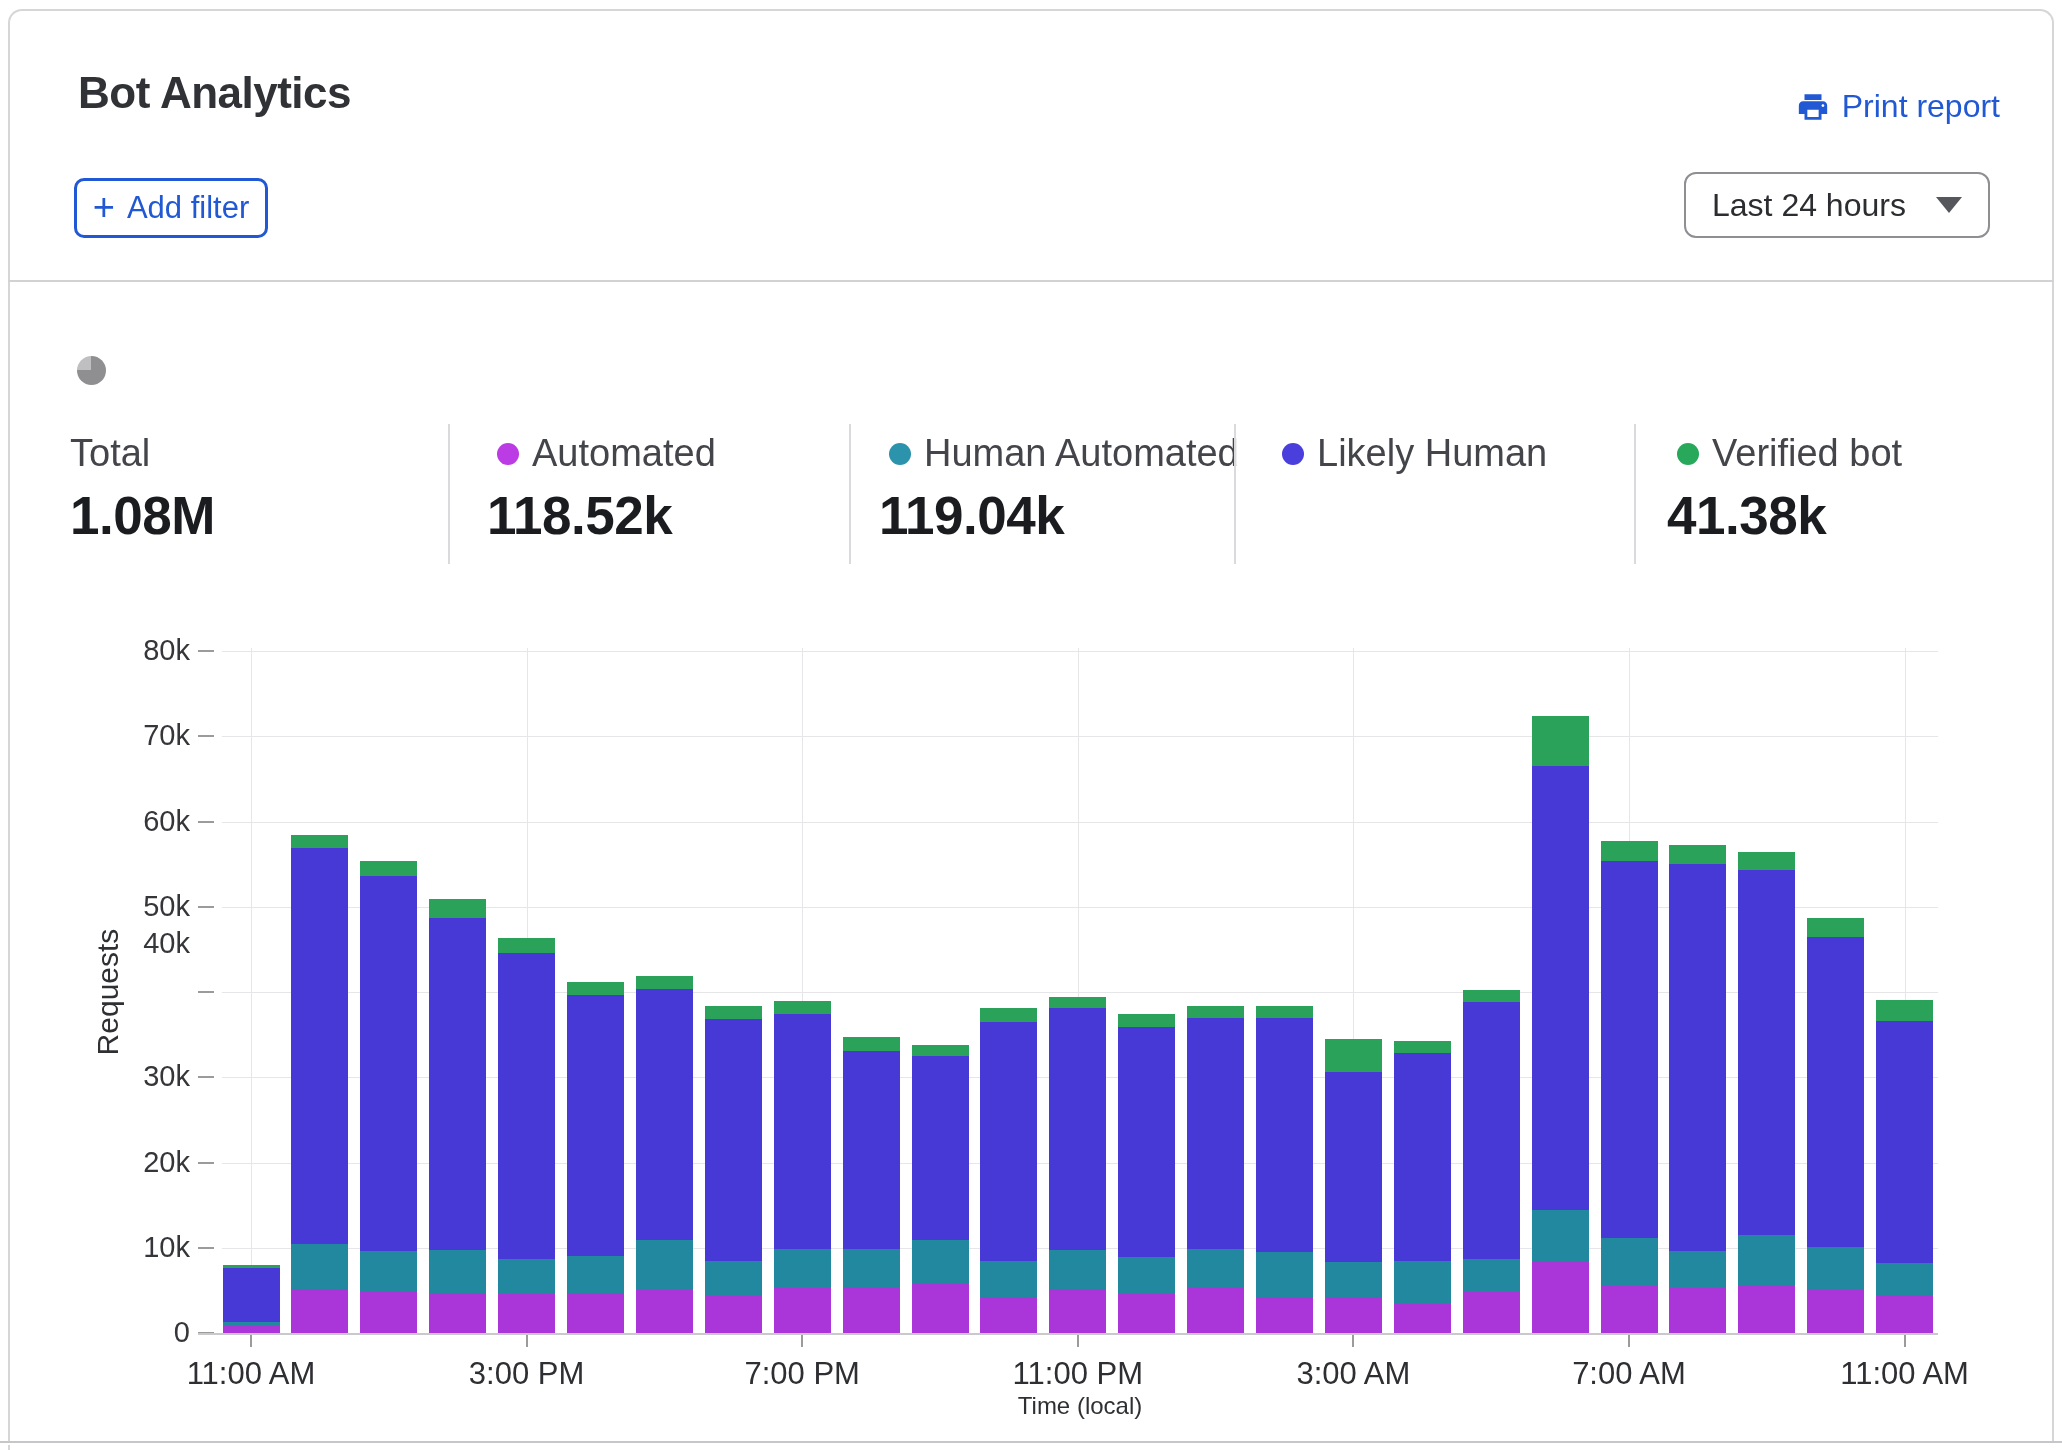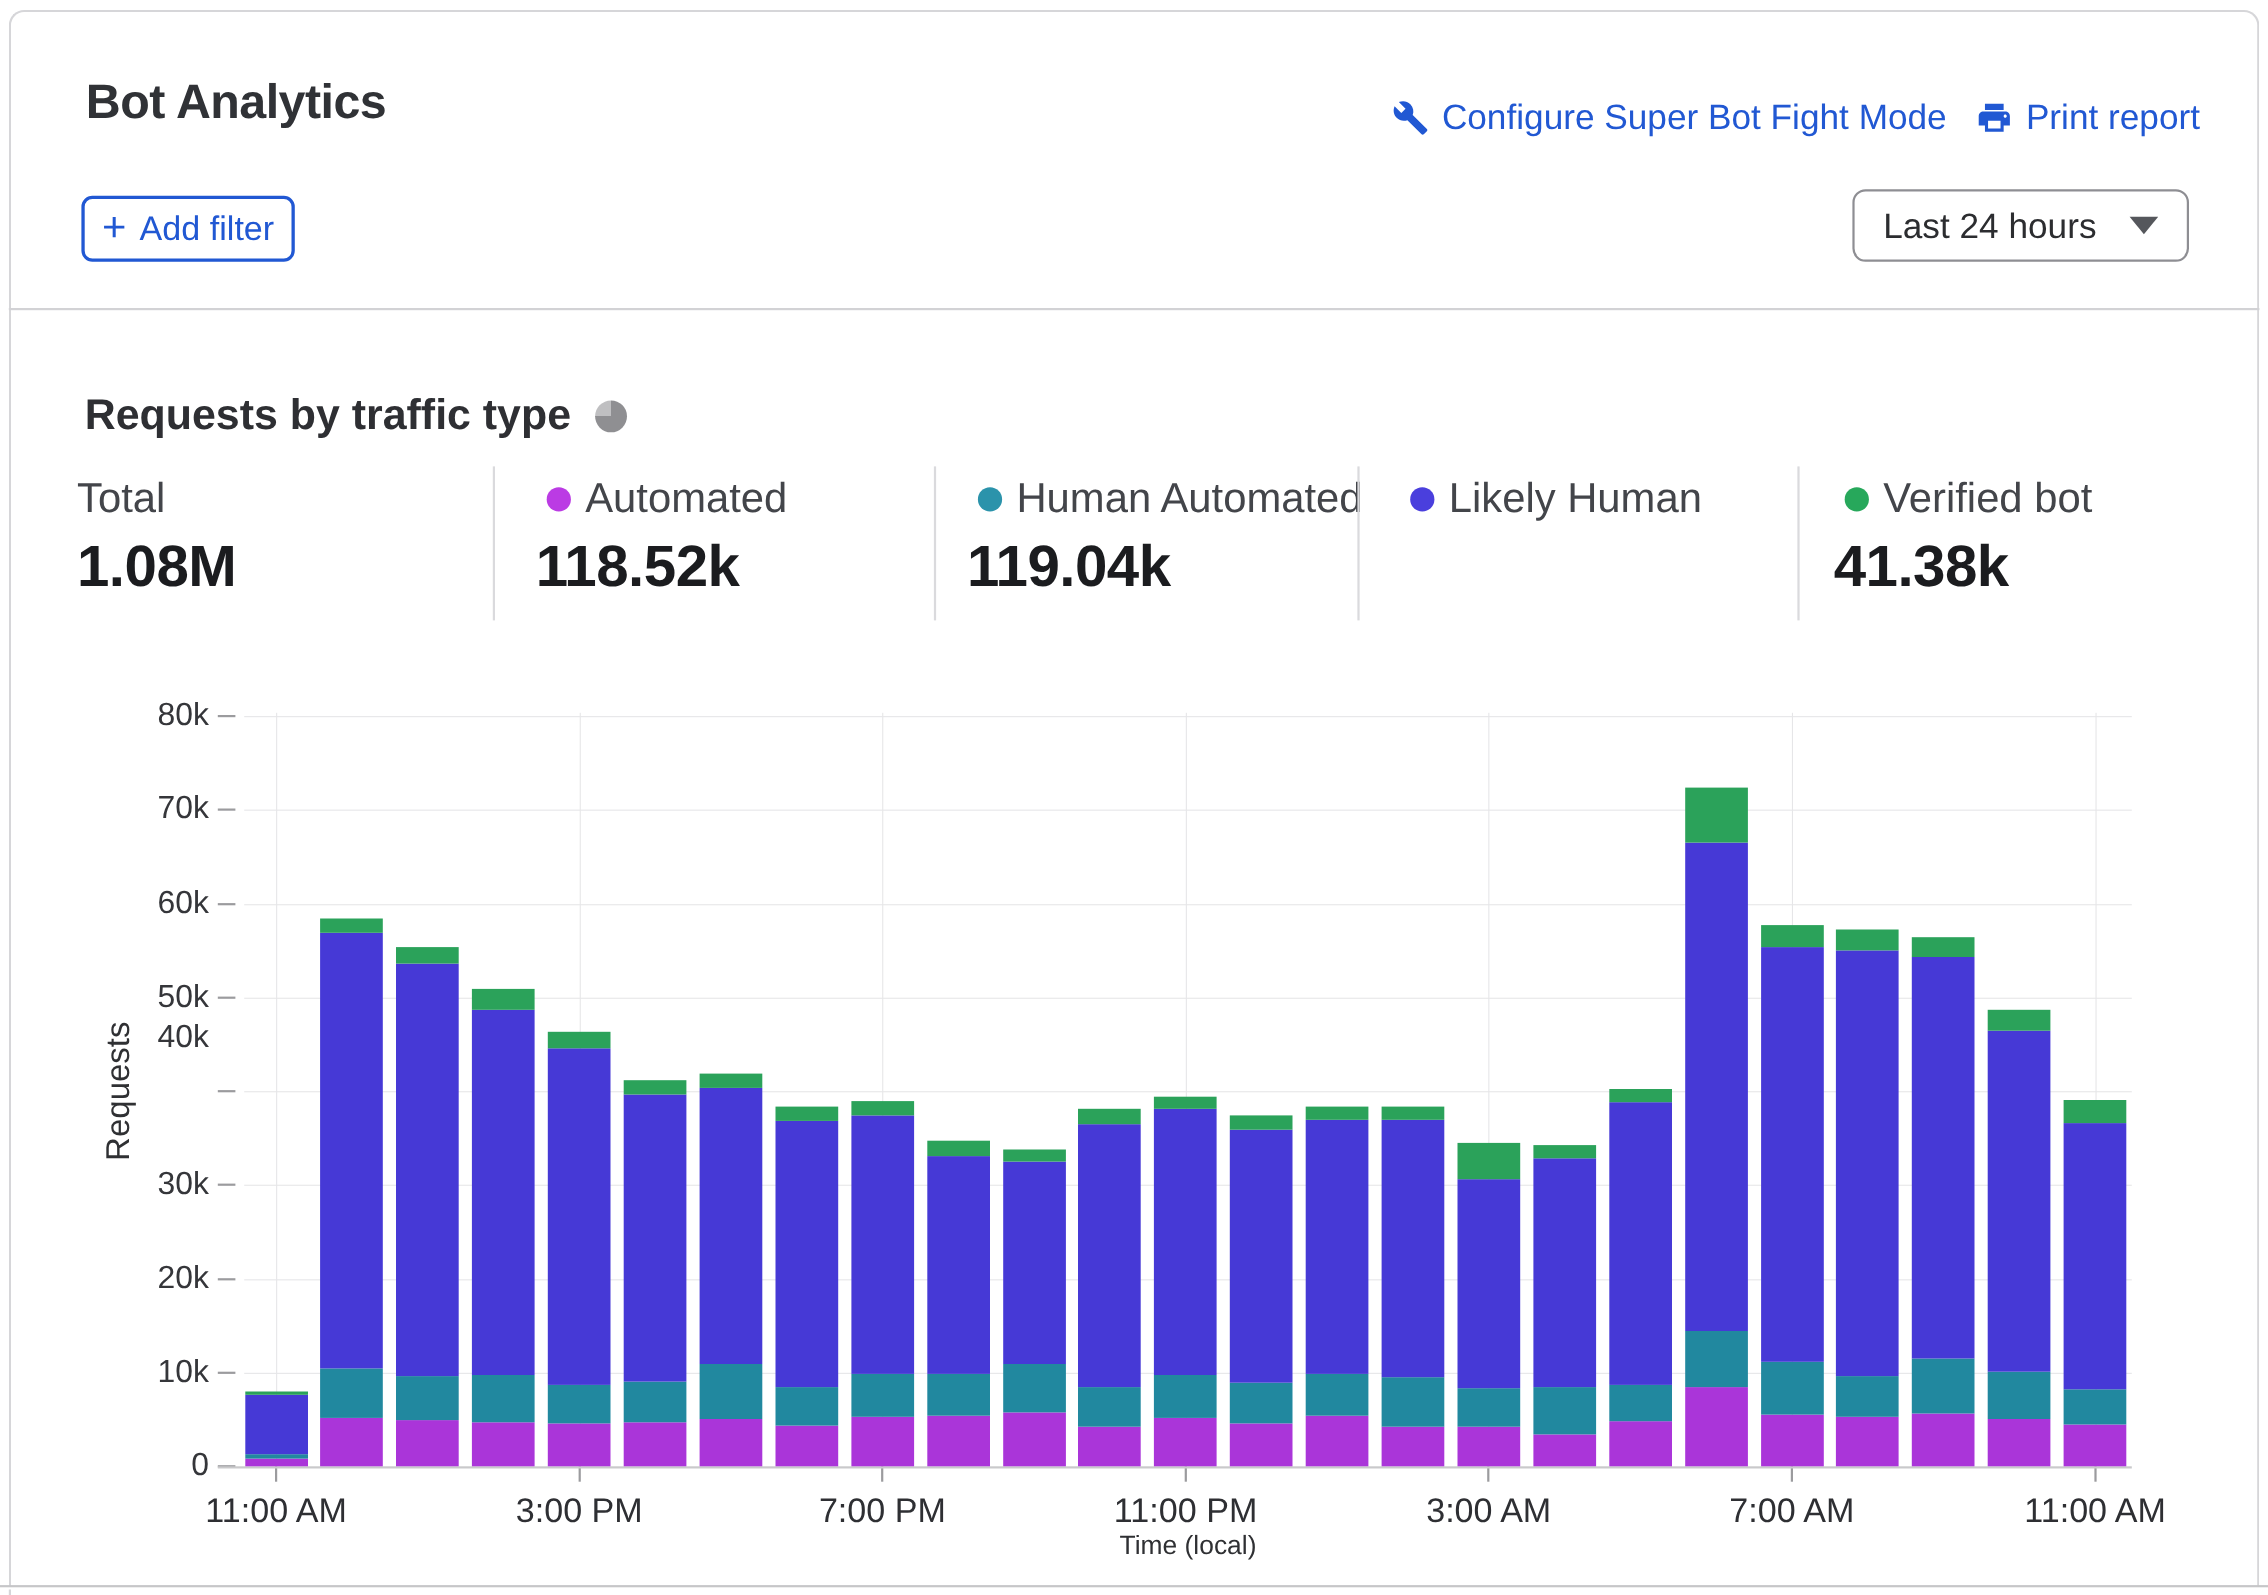--- a/index.html
+++ b/index.html
@@ -61,49 +61,40 @@
 
 <div class="canvas">
   <div class="card"></div>
 
   <div class="page-title">Bot Analytics</div>
 
   <div class="header-links">
     <div class="hlink">
       <span>
         <svg width="34" height="34" viewBox="0 0 24 24" fill="#2158d3">
-            <path d="M22.7 19.3l-9.1-9.1c.9-2.3.4-5-1.5-6.9-2-2-5-2.4-7.4-1.3L9 6.3 6.3 9 2 4.7c-1.1 2.4-.7 5.4 1.3 7.4 1.9 1.9 4.6 2.4 6.9 1.5l9.1 9.1c.4.4 1 .4 1.4 0l2-2c.4-.4.4-1 0-1.4z"></path>
-          </svg>
-      </span>
-      <span>Configure Super Bot Fight Mode</span>
-    </div>
-    <div class="hlink">
-      <span>
-        <svg width="34" height="34" viewBox="0 0 24 24" fill="#2158d3">
             <path d="M19 8H5c-1.66 0-3 1.34-3 3v6h4v4h12v-4h4v-6c0-1.66-1.34-3-3-3zm-3 11H8v-5h8v5zm3-7c-.55 0-1-.45-1-1s.45-1 1-1 1 .45 1 1-.45 1-1 1zm-1-9H6v4h12V3z"></path>
           </svg>
       </span>
       <span>Print report</span>
     </div>
   </div>
 
   <button class="add-filter">
     <span class="plus">+</span>
     <span>Add filter</span>
   </button>
 
   <div class="range-select">
     <span>Last 24 hours</span>
     <span class="caret"></span>
   </div>
 
   <div class="header-divider"></div>
 
   <div class="section-title">
-    <span>Requests by traffic type</span>
     <span class="pie-icon"></span>
   </div>
 
   <div class="stat" style="left:70px;">
     <div class="stat-head">
         <span>Total</span>
       </div>
     <div class="stat-value">1.08M</div>
   </div>
   <div class="stat-divider" style="left:448px;"></div>

